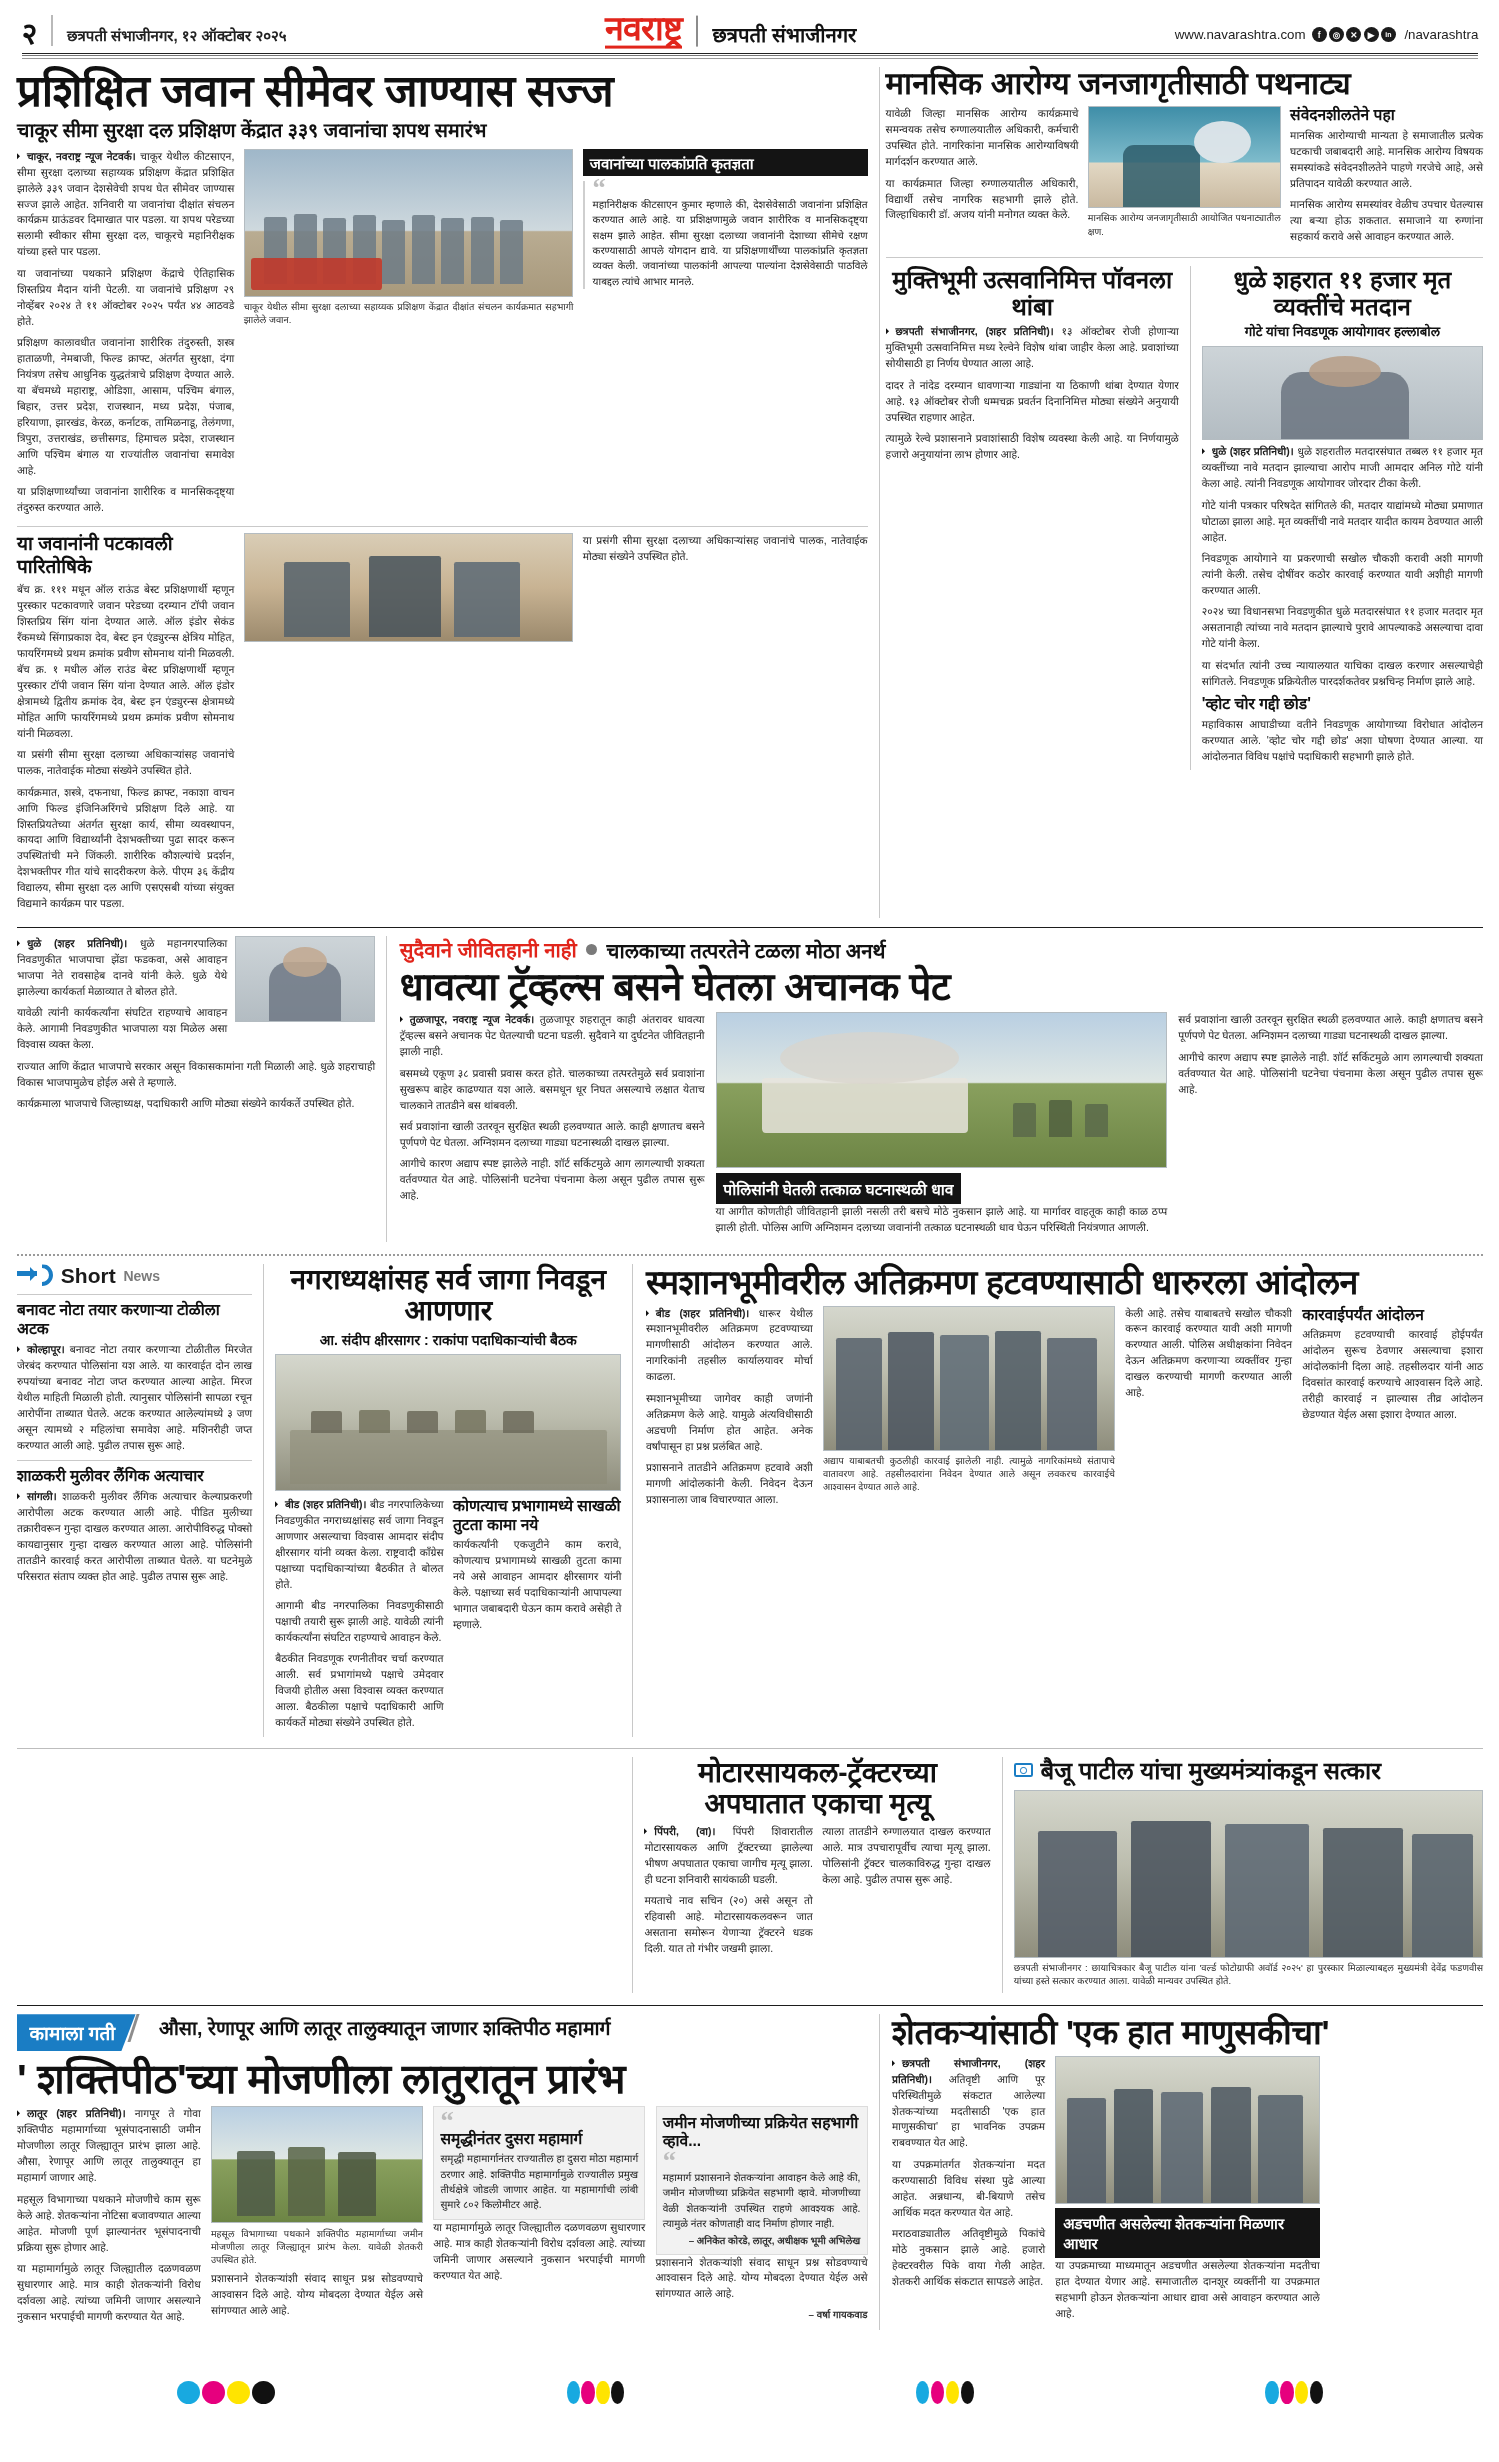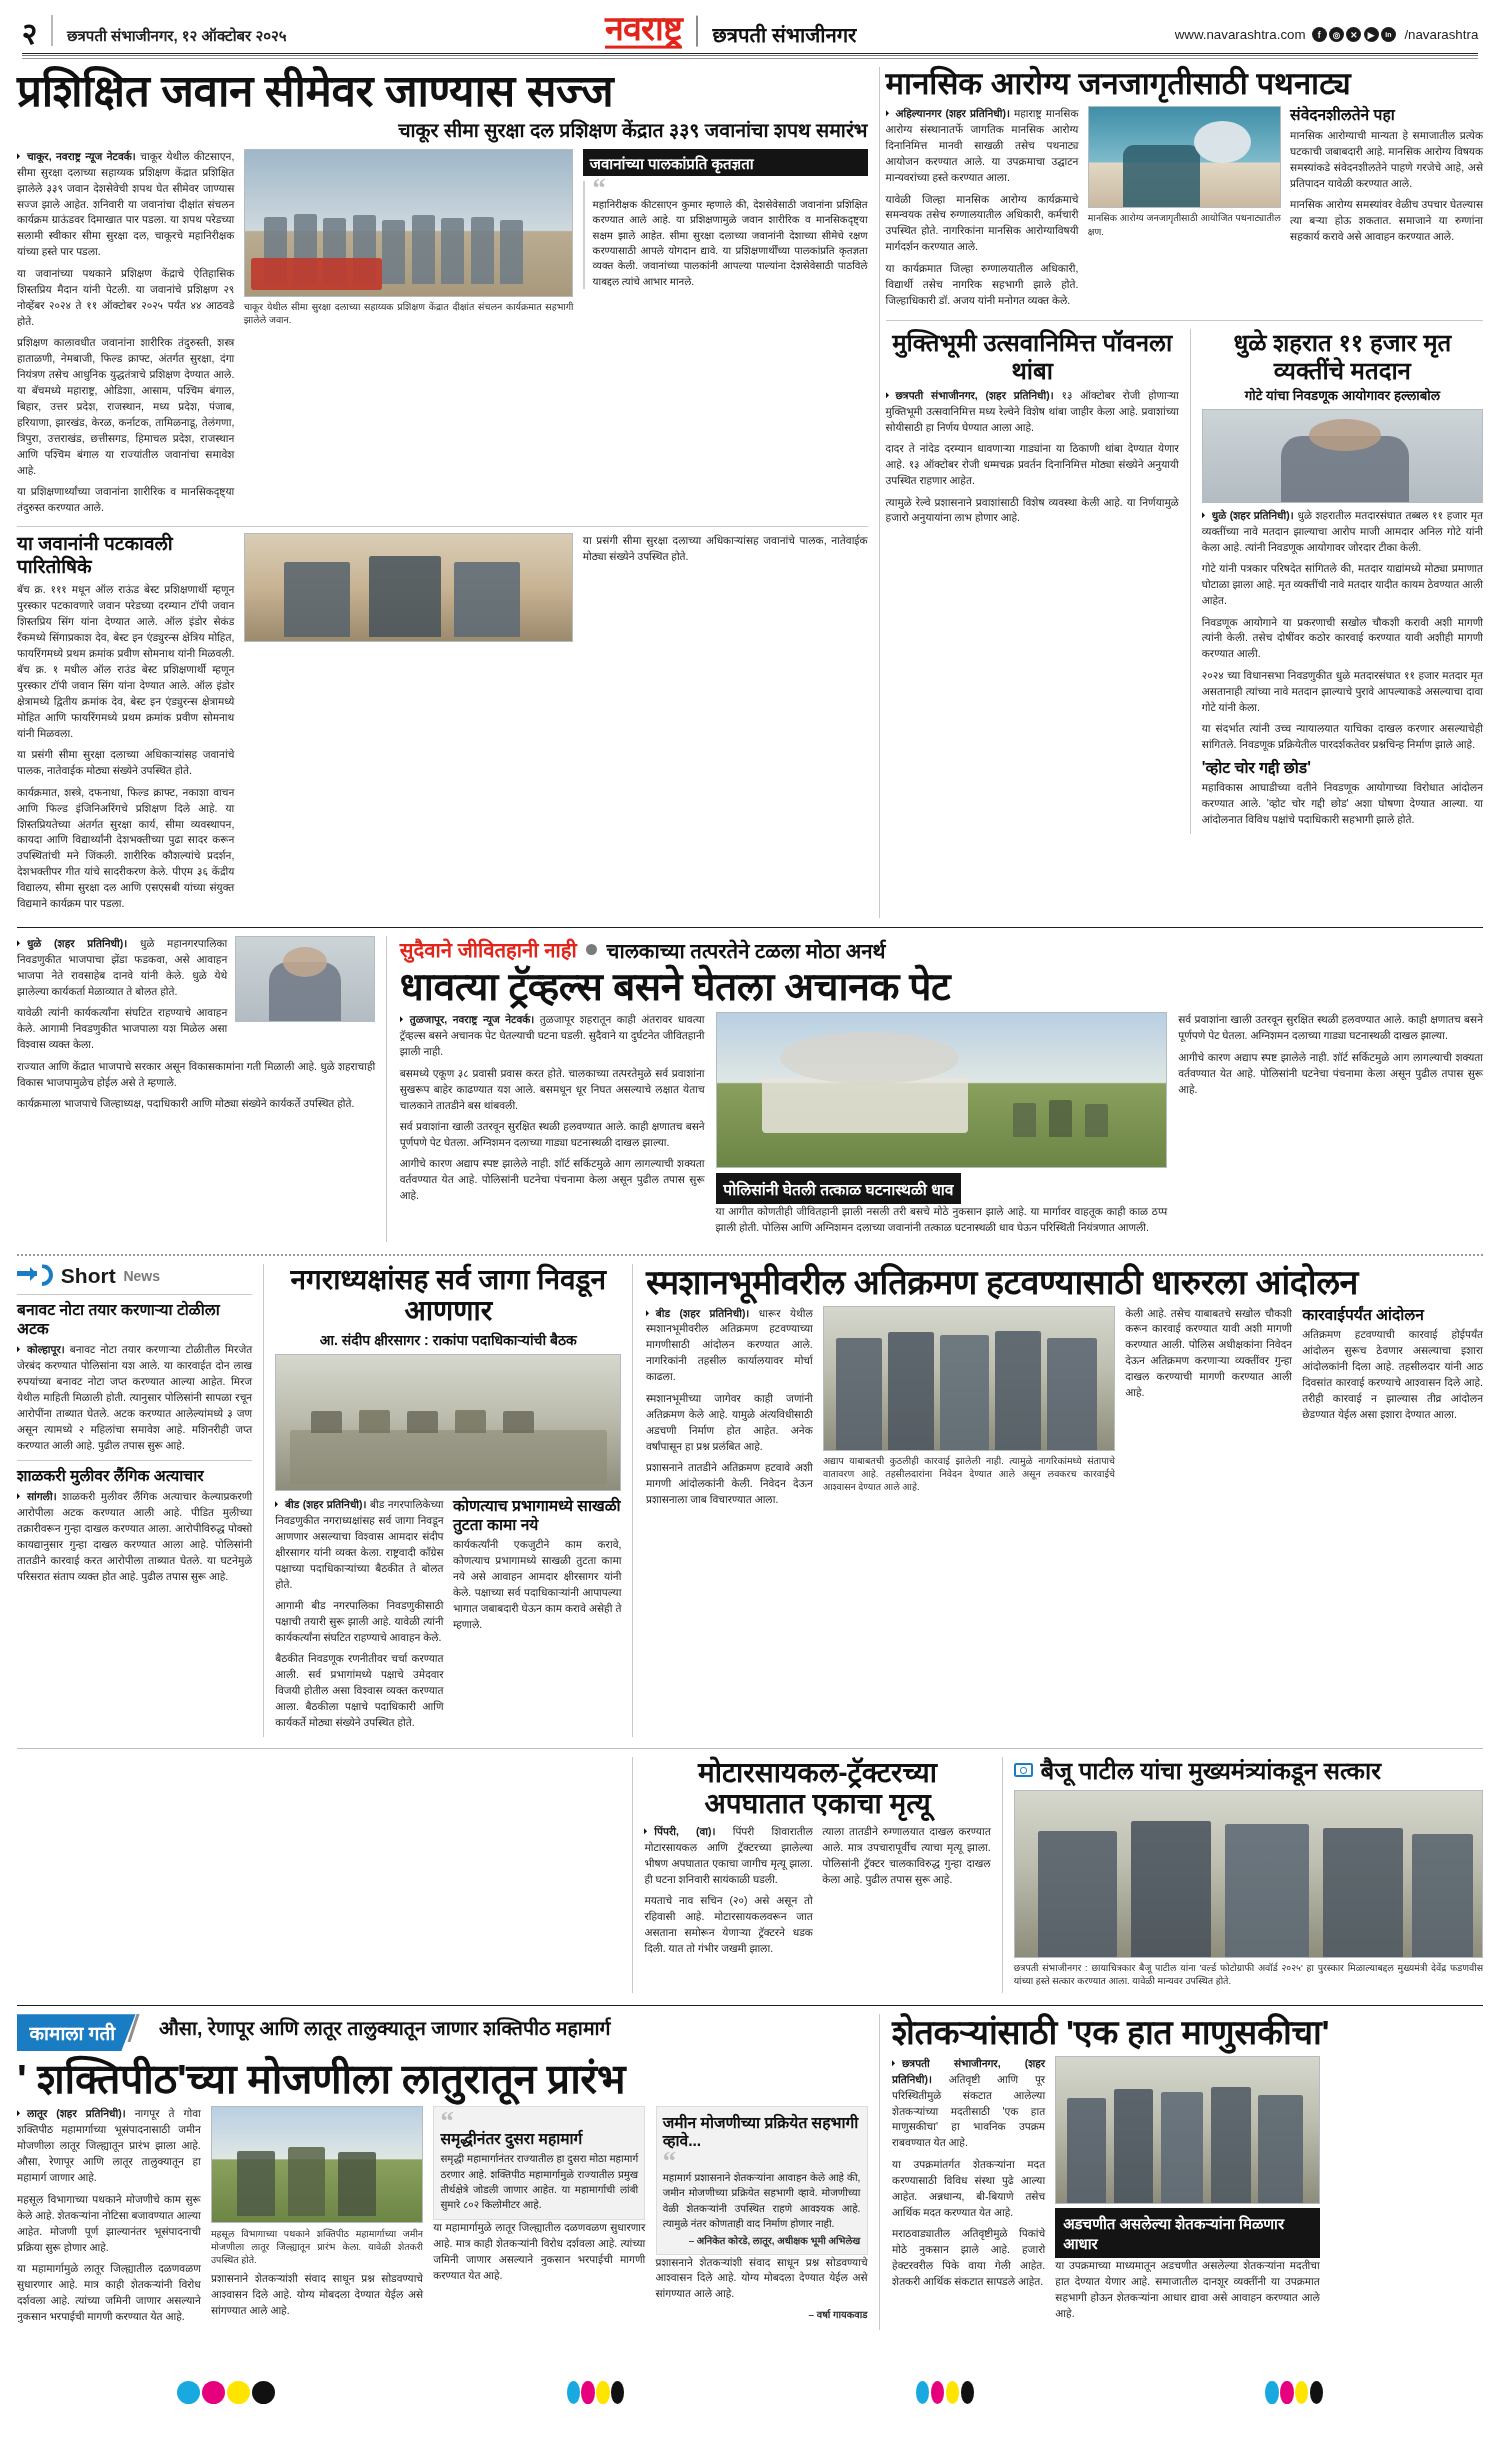--- a/index.html
+++ b/index.html
@@ -46,21 +46,21 @@
   
   .grid{display:grid;grid-template-columns:repeat(12,1fr);gap:0 11px;}
   .thin-rule{grid-column:1/-1;border-top:0.8px solid #bdbdbd;margin:6.2px 0;}
 
   
   h1.hl{font-size:44px;line-height:1.08;font-weight:700;margin:0 0 4.7px 0;letter-spacing:-0.4px;}
   h2.hl{font-size:31px;line-height:1.12;font-weight:700;margin:0 0 4.7px 0;}
   h3.hl{font-size:24px;line-height:1.14;font-weight:700;margin:0 0 3.9px 0;}
   h4.hl{font-size:19px;line-height:1.18;font-weight:700;margin:0 0 3.9px 0;}
   h5.hl{font-size:15.6px;line-height:1.2;font-weight:700;margin:0 0 3.1px 0;}
-  .sub{font-size:19.5px;font-weight:700;line-height:1.2;margin:1.6px 0 6.2px 0;color:#111;text-align:right;}
+  .sub{font-size:19.5px;font-weight:700;line-height:1.2;margin:1.6px 0 6.2px 0;color:#111;}
   .sub-sm{font-size:13.3px;font-weight:700;line-height:1.25;margin:1.6px 0 4.7px 0;}
   .kicker-red{color:var(--red);font-weight:700;font-size:20.3px;line-height:1.1;}
   .kicker-row{display:flex;align-items:center;gap:9.4px;margin-bottom:1.6px;}
   .kdot{width:11px;height:11px;border-radius:50%;background:#7a7a7a;display:inline-block;}
   .blackbar{background:#141414;color:#fff;font-weight:700;font-size:15px;padding:3.9px 7px;margin-bottom:4.7px;}
   .revbar{background:#141414;color:#fff;font-weight:700;font-size:15.6px;padding:4.7px 7.8px;display:inline-block;}
   .badge-blue{
     background:var(--blue);color:#fff;font-weight:700;font-size:19px;
     padding:5.5px 20.3px 5.5px 12.5px;display:inline-block;
     clip-path:polygon(0 0,100% 0,88% 100%,0 100%);
@@ -199,21 +199,20 @@
         <div>
           <p class="bt">या प्रसंगी सीमा सुरक्षा दलाच्या अधिकाऱ्यांसह जवानांचे पालक, नातेवाईक मोठ्या संख्येने उपस्थित होते.</p>
         </div>
       </div>
     </div>
 
     <div style="grid-column:8/span 5;border-left:0.8px solid #c8c8c8;padding-left:6px">
       <h2 class="hl">मानसिक आरोग्य जनजागृतीसाठी पथनाट्य</h2>
       <div style="display:grid;grid-template-columns:1fr 1fr 1fr;gap:9.4px;">
         <div>
-          <p class="bt"><span class="play"></span><span class="dateline">अहिल्यानगर (शहर प्रतिनिधी)।</span> <span>महाराष्ट्र मानसिक आरोग्य संस्थानातर्फे जागतिक मानसिक आरोग्य दिनानिमित्त मानवी साखळी तसेच पथनाट्य आयोजन करण्यात आले. या उपक्रमाचा उद्घाटन मान्यवरांच्या हस्ते करण्यात आला.</span></p>
           <p class="bt">यावेळी जिल्हा मानसिक आरोग्य कार्यक्रमाचे समन्वयक तसेच रुग्णालयातील अधिकारी, कर्मचारी उपस्थित होते. नागरिकांना मानसिक आरोग्याविषयी मार्गदर्शन करण्यात आले.</p>
           <p class="bt">या कार्यक्रमात जिल्हा रुग्णालयातील अधिकारी, विद्यार्थी तसेच नागरिक सहभागी झाले होते. जिल्हाधिकारी डॉ. अजय यांनी मनोगत व्यक्त केले.</p>
         </div>
         <div>
           <div class="photo teal" style="height:102px">
             <div class="ph-sky"></div>
             <div class="ph-fig" style="left:18%;bottom:0;width:40%;height:62%;background:#2e5d6b;border-radius:11px 11px 0 0"></div>
             <div class="ph-fig" style="left:55%;top:14%;width:30%;height:42%;background:#dfe6ea;border-radius:50%;opacity:.95"></div>
           </div>
           <div class="cap">मानसिक आरोग्य जनजागृतीसाठी आयोजित पथनाट्यातील क्षण.</div>

